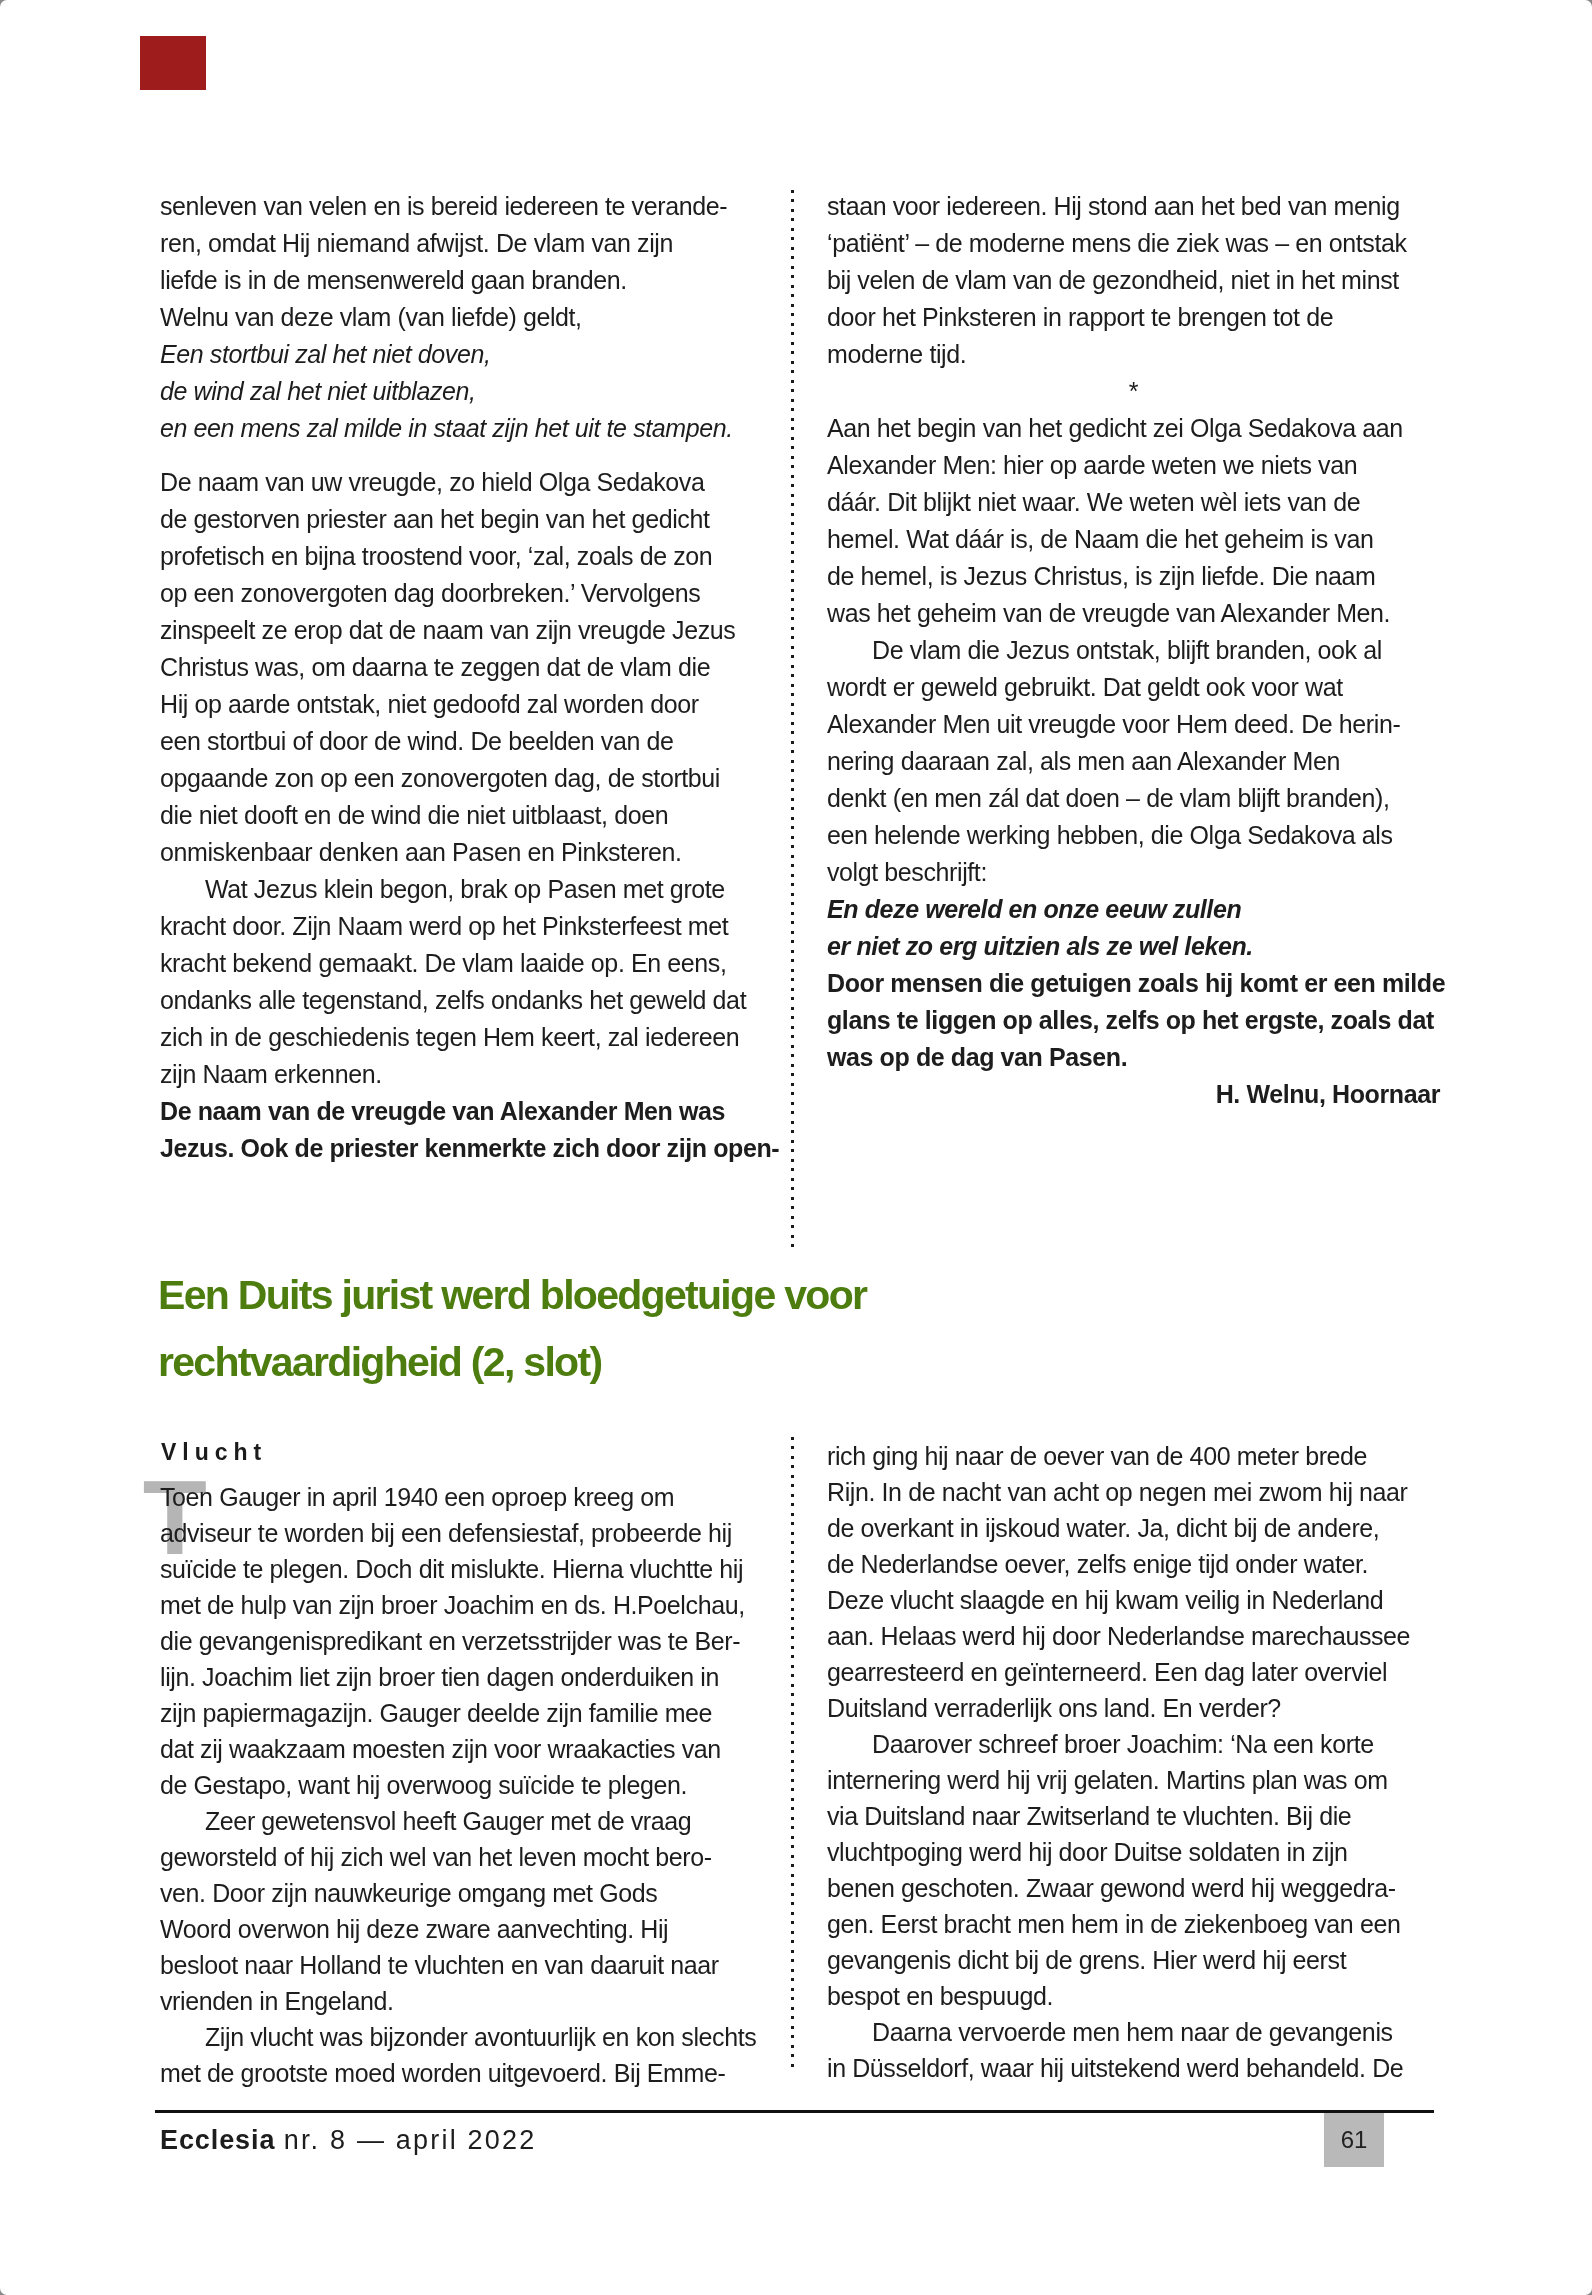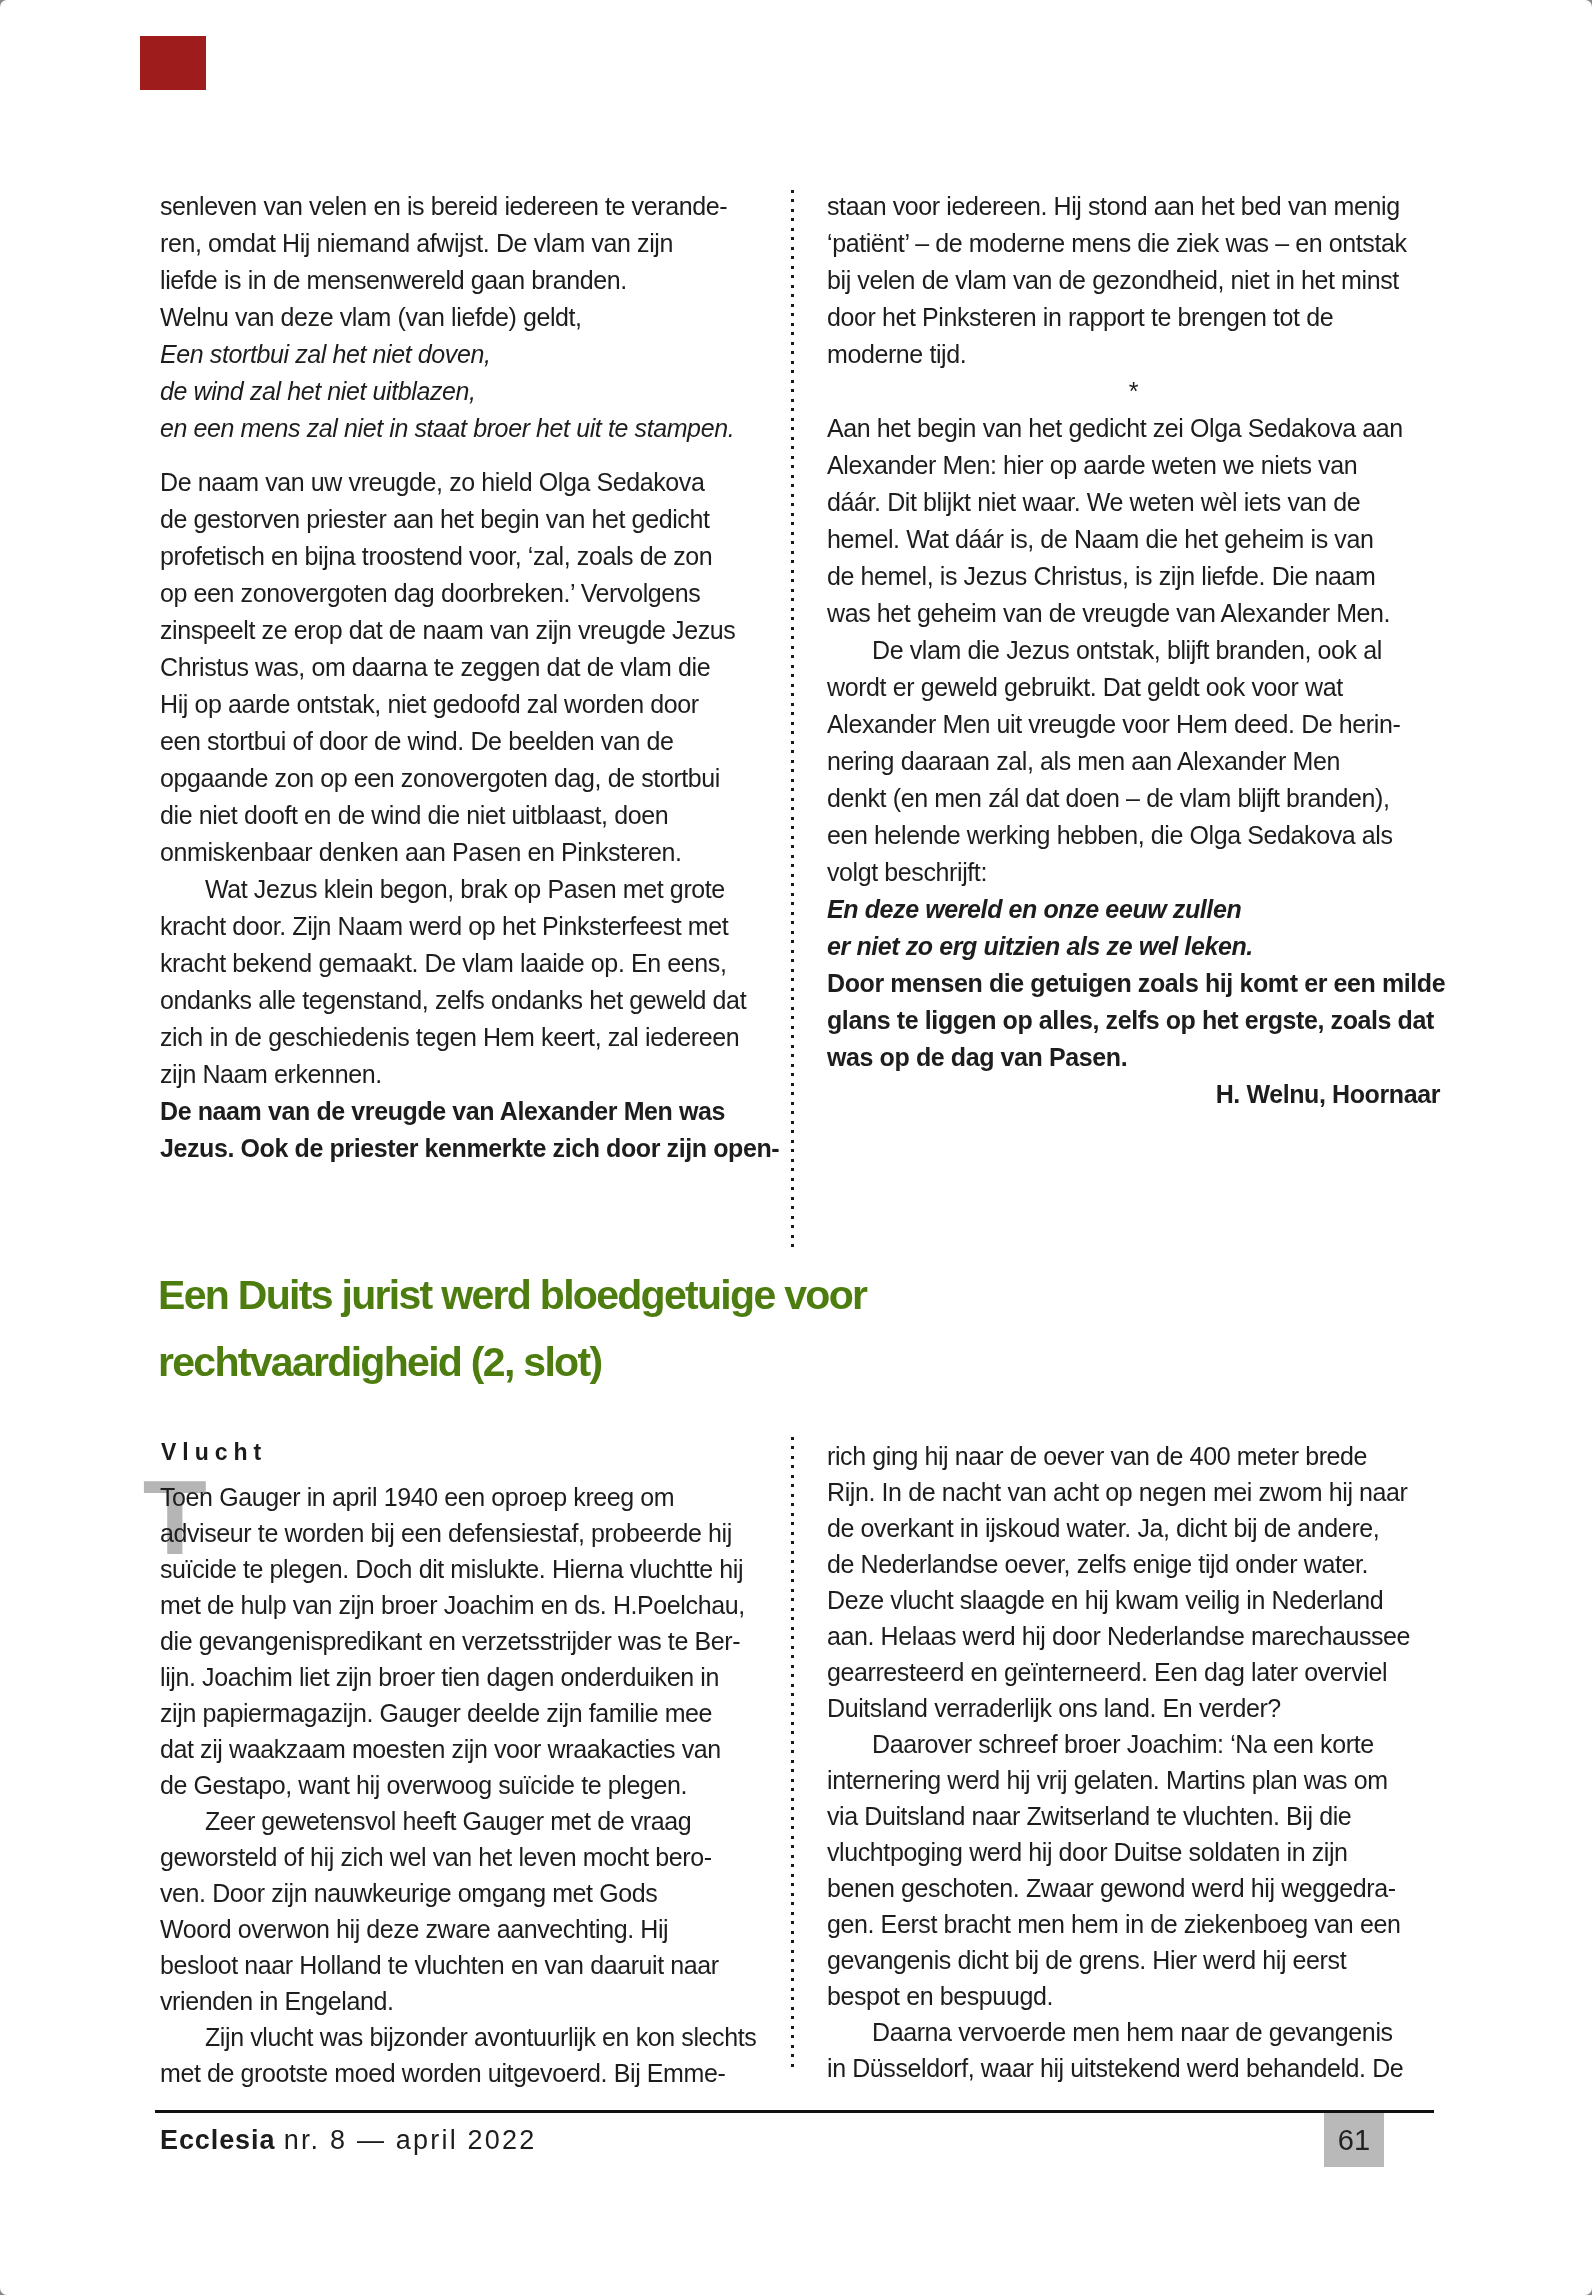--- a/index.html
+++ b/index.html
@@ -46,42 +46,42 @@
     font-size:105px;line-height:1;font-weight:bold;color:#b5b5b5;
   }
   
   .footer-rule{position:absolute;left:155px;top:2110px;width:1279px;height:2.6px;background:#111;}
   .footer-text{position:absolute;left:160px;top:2125px;font-size:27px;letter-spacing:0.9px;white-space:nowrap;}
   .footer-text .brand{font-weight:bold;letter-spacing:0.9px;}
   .footer-text .issue{letter-spacing:2.2px;}
   .pagenum-box{
     position:absolute;left:1324px;top:2113px;width:60px;height:54px;
     display:flex;align-items:center;justify-content:center;
-    font-size:29px;color:#222;
+    font-size:24px;color:#222;
   }
 </style>
 </head>
 <body>
 
 <div class="page">
 
   <div class="red-square" style="background-color: rgb(158, 28, 28);"></div>
 
   <section>
     <div class="col a1col" style="left:160px;width:628px;">
         <div class="para normal">
           <div class="line">senleven van velen en is bereid iedereen te verande-</div>
           <div class="line">ren, omdat Hij niemand afwijst. De vlam van zijn</div>
           <div class="line">liefde is in de mensenwereld gaan branden.</div>
           <div class="line">Welnu van deze vlam (van liefde) geldt,</div>
         </div>
         <div class="para italic">
           <div class="line">Een stortbui zal het niet doven,</div>
           <div class="line">de wind zal het niet uitblazen,</div>
-          <div class="line">en een mens zal niet in staat broer het uit te stampen.</div>
+          <div class="line">en een mens zal milde in staat zijn het uit te stampen.</div>
         </div>
         <div class="para normal gap-sm">
           <div class="line">De naam van uw vreugde, zo hield Olga Sedakova</div>
           <div class="line">de gestorven priester aan het begin van het gedicht</div>
           <div class="line">profetisch en bijna troostend voor, ‘zal, zoals de zon</div>
           <div class="line">op een zonovergoten dag doorbreken.’ Vervolgens</div>
           <div class="line">zinspeelt ze erop dat de naam van zijn vreugde Jezus</div>
           <div class="line">Christus was, om daarna te zeggen dat de vlam die</div>
           <div class="line">Hij op aarde ontstak, niet gedoofd zal worden door</div>
           <div class="line">een stortbui of door de wind. De beelden van de</div>

